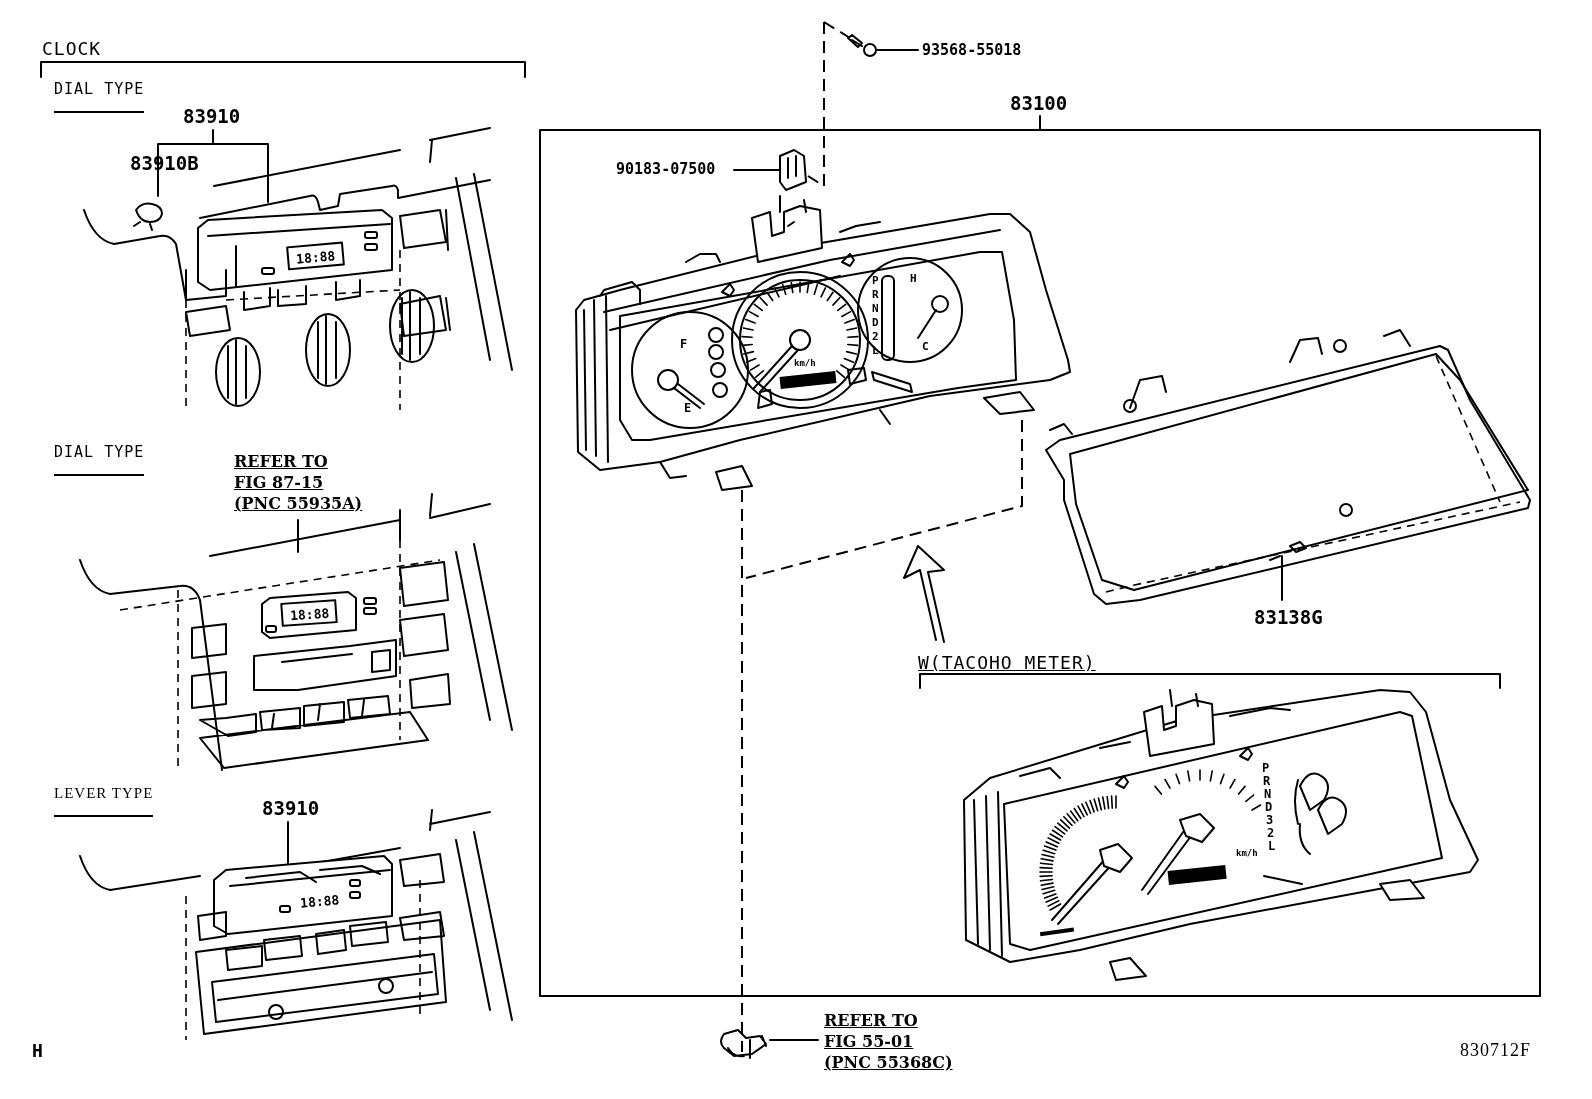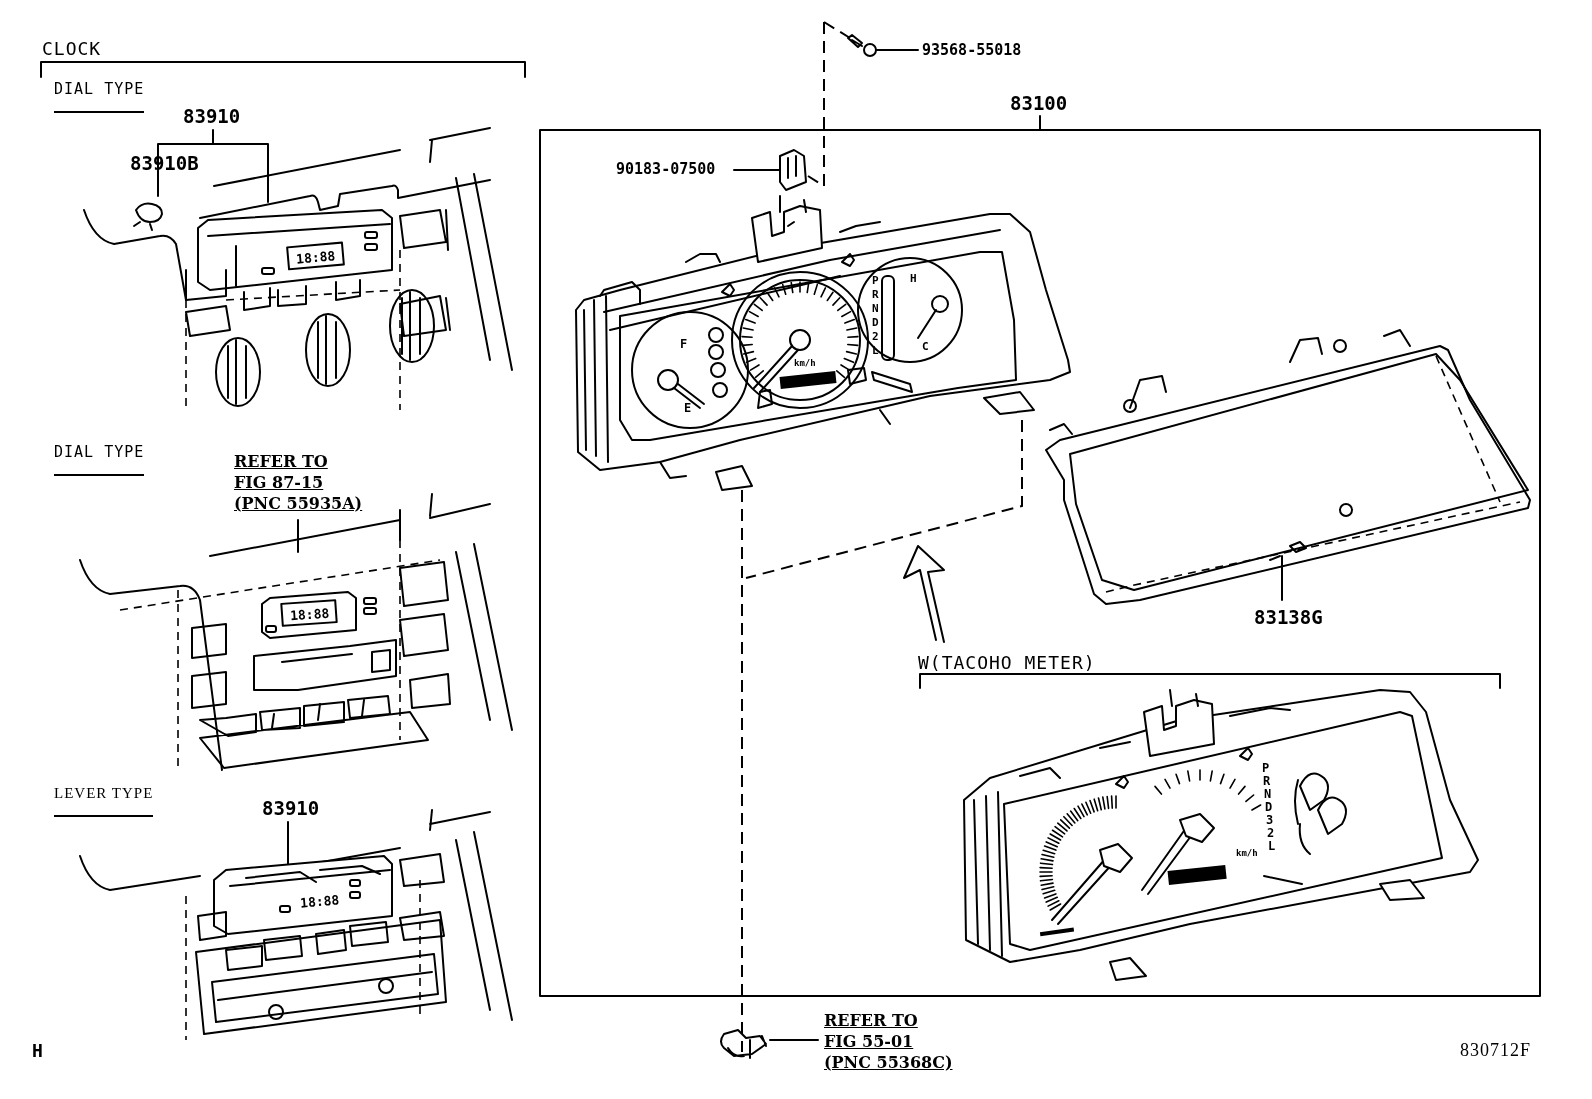--- a/index.html
+++ b/index.html
@@ -328,21 +328,21 @@
   <div>(PNC 55935A)</div>
 </div>
 
 <div class="lbl sec-u" style="left:54px; top:785px;font-family:Liberation Serif, serif;">LEVER TYPE</div>
 <div class="lbl pn" style="left:262px; top:797px;">83910</div>
 
 <div class="lbl pn-sm" style="left:922px; top:41px;">93568-55018</div>
 <div class="lbl pn" style="left:1010px; top:92px;">83100</div>
 <div class="lbl pn-sm" style="left:616px; top:160px;">90183-07500</div>
 <div class="lbl pn" style="left:1254px; top:606px;">83138G</div>
-<div class="lbl sec" style="left:918px; top:652px;">W(TACOHO METER)</div>
+<div class="lbl sec" style="left:918px; top:652px;text-decoration:underline;">W(TACOHO METER)</div>
 
 <div class="lbl ref" style="left:824px; top:1010px;">
   <div>REFER TO</div>
   <div>FIG 55-01</div>
   <div>(PNC 55368C)</div>
 </div>
 
 <div class="lbl sec" style="left:32px; top:1040px; font-weight:bold;">H</div>
 <div class="lbl sec" style="left:1460px; top:1040px;font-family:Liberation Serif, serif;">830712F</div>
 

